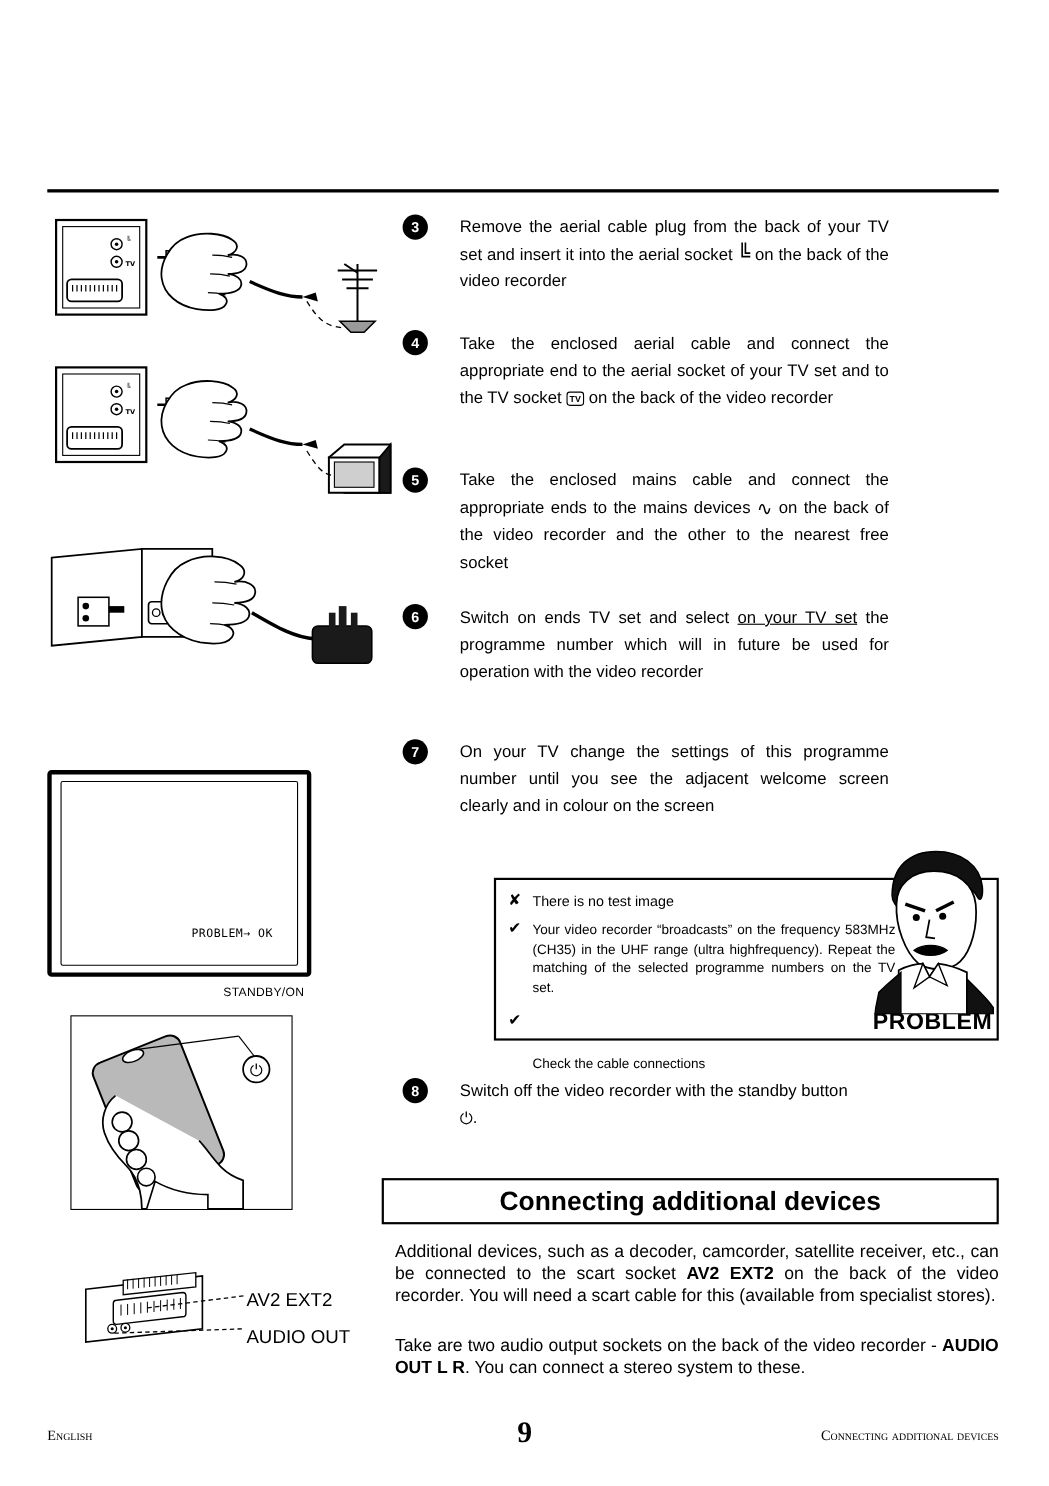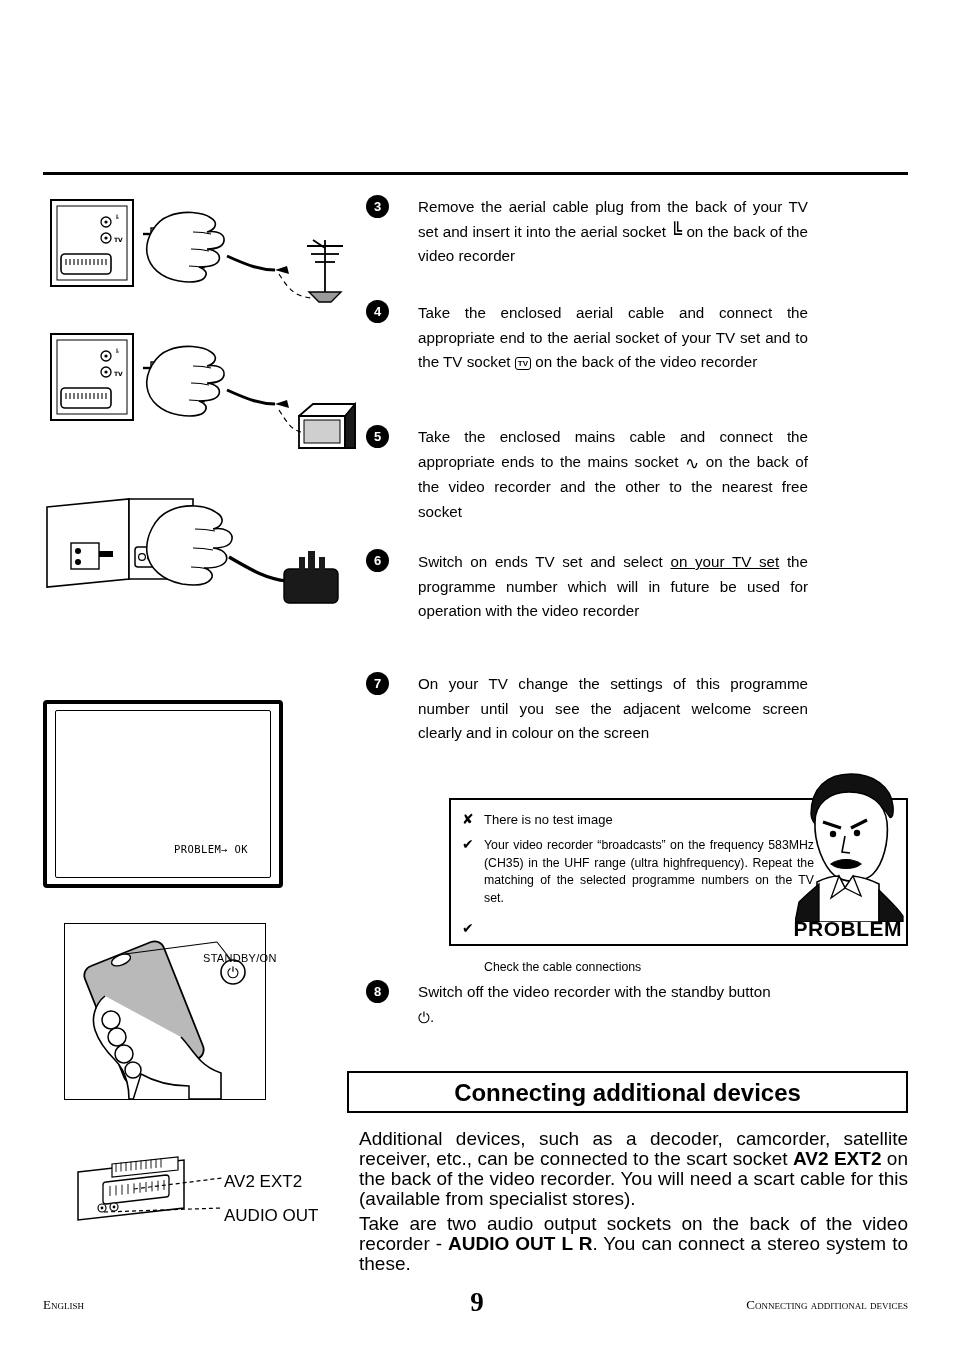--- a/index.html
+++ b/index.html
@@ -67,21 +67,21 @@
   .remotebox {
     position: absolute;
     left: 64px; top: 923px;
     width: 200px; height: 175px;
     border: 1px solid #000;
     background: #fff;
     overflow: hidden;
   }
   .standbylabel {
     position: absolute;
-    left: 203px; top: 952px;
+    left: 203px; top: 896px;
     font-size: 11px;
     font-family: "Liberation Sans", sans-serif;
     letter-spacing: 0.3px;
     text-align: right;
   }
 
   
   .av2-label {
     position: absolute;
     font-size: 17px;
@@ -214,21 +214,21 @@
     text-align: center;
     font-size: 24px;
     font-weight: bold;
     font-family: "Liberation Sans", sans-serif;
   }
 
   .para {
     position: absolute;
     left: 359px;
     width: 549px;
-    font-size: 19px;
+    font-size: 16px;
     line-height: 20px;
     text-align: justify;
     font-family: "Liberation Sans", sans-serif;
   }
   .para b { font-weight: bold; }
 
   
   .footer-left {
     position: absolute;
     left: 43px; top: 1297px;
@@ -455,21 +455,21 @@
     <span>Remove the aerial cable plug from the back of your TV set and insert it into the aerial socket </span><span class="aerial-glyph">╚</span><span> on the back of the video recorder</span>
   </div>
 
   <div class="bullet" style="left:366px; top:300px;">4</div>
   <div class="steptext" style="top:301px;">
     <span>Take the enclosed aerial cable and connect the appropriate end to the aerial socket of your TV set and to the TV socket </span><span class="tv-box-icon">TV</span><span> on the back of the video recorder</span>
   </div>
 
   <div class="bullet" style="left:366px; top:425px;">5</div>
   <div class="steptext" style="top:425px;">
-    <span>Take the enclosed mains cable and connect the appropriate ends to the mains socket </span><span class="sine-glyph">∿</span><span> on the back of the video recorder and the other to the nearest free socket</span>
+    <span>Take the enclosed mains cable and connect the appropriate ends to the mains devices </span><span class="sine-glyph">∿</span><span> on the back of the video recorder and the other to the nearest free socket</span>
   </div>
 
   <div class="bullet" style="left:366px; top:549px;">6</div>
   <div class="steptext" style="top:550px;">
     <span>Switch on ends TV set and select </span><u class="uline">on your TV set</u><span> the programme number which will in future be used for operation with the video recorder</span>
   </div>
 
   <div class="bullet" style="left:366px; top:672px;">7</div>
   <div class="steptext" style="top:672px;">On your TV change the settings of this programme number until you see the adjacent welcome screen clearly and in colour on the screen</div>
 

